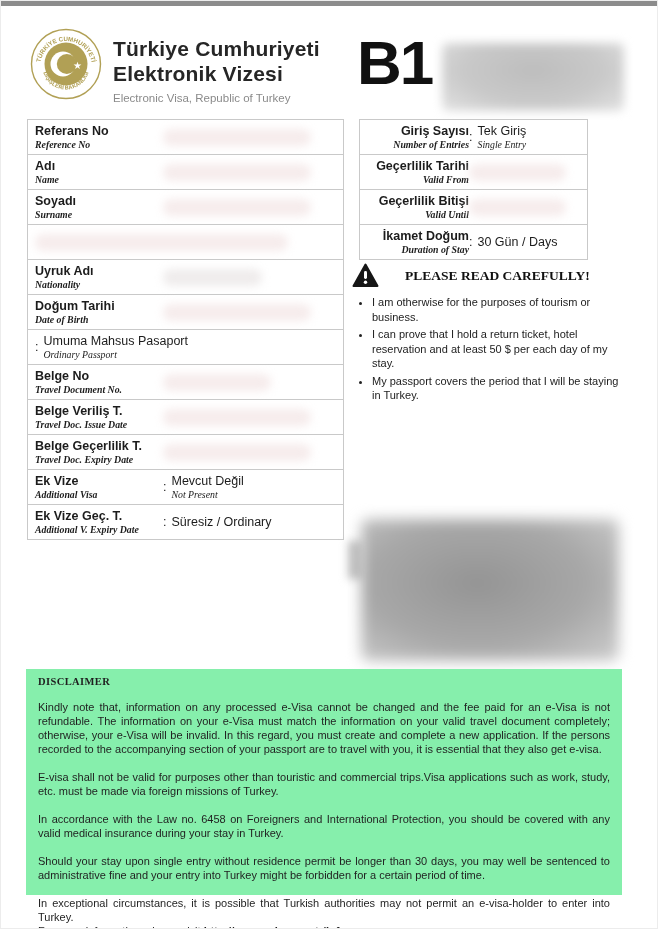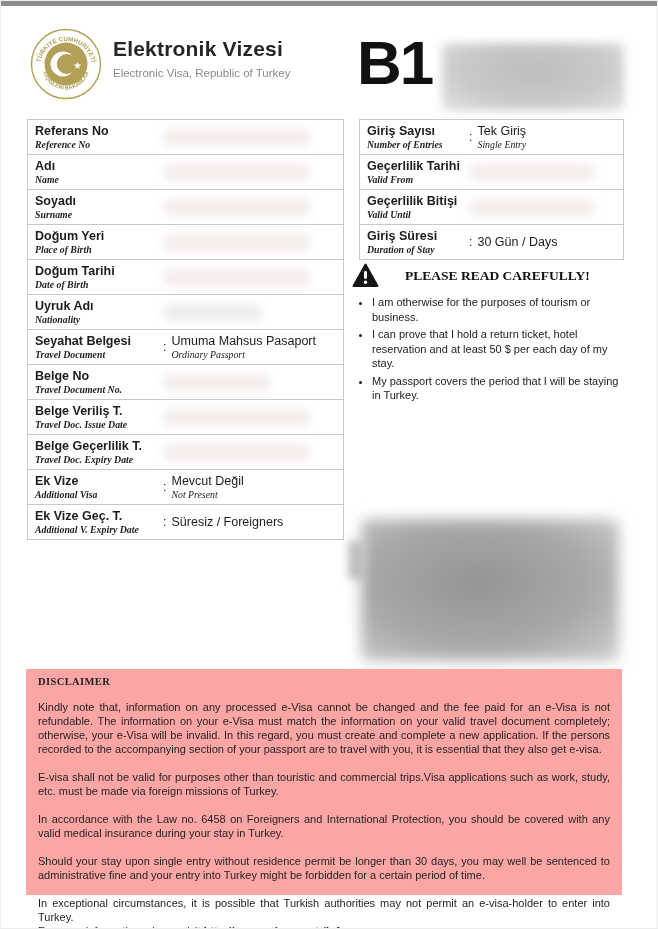--- a/index.html
+++ b/index.html
@@ -13,21 +13,21 @@
   .title-line { font-size:21px; font-weight:bold; color:#262626; line-height:1.18; letter-spacing:0.2px; }
   .subtitle { margin-top:5px; font-size:11.5px; color:#8a8a8a; }
   .visa-code { position:absolute; left:356px; top:26px; font-size:62px; font-weight:bold; color:#111; letter-spacing:-2px; }
   .blur-top { position:absolute; left:441px; top:42px; width:182px; height:68px; border-radius:6px;
               background:radial-gradient(ellipse at 50% 40%, #bdbdbd 0%, #c9c9c9 55%, #e3e3e3 100%);
               filter:blur(5px); }
 
   
   .ftable { position:absolute; background:#fff; border:1px solid #c9c9c9; border-bottom:none; }
   .ftable-left  { left:26px;  top:118px; width:317px; }
-  .ftable-right { left:358px; top:118px; width:265px; }
+  .ftable-right { left:358px; top:118px; width:229px;text-align:right; }
   .frow { display:flex; height:35px; border-bottom:1px solid #c9c9c9; padding-left:7px; }
   .lbl { padding-top:4px; }
   .ftable-left  .lbl { width:128px; }
   .ftable-right .lbl { width:102px; }
   .lbl-tr { font-size:12.5px; font-weight:bold; color:#1c1c1c; line-height:1.15; white-space:nowrap; }
   .lbl-en { font-size:9.8px; font-style:italic; font-family:"Liberation Serif", serif; font-weight:bold; color:#1c1c1c; margin-top:1px; white-space:nowrap; }
   .val { flex:1; display:flex; align-items:center; position:relative; }
   .colon { font-size:12.5px; color:#1c1c1c; margin-right:5px; }
   .v-tr { font-size:12.5px; color:#1c1c1c; line-height:1.2; white-space:nowrap; }
   .v-en { font-size:9.8px; font-style:italic; font-family:"Liberation Serif", serif; color:#1c1c1c; white-space:nowrap; }
@@ -42,21 +42,21 @@
   .bullets { margin-top:7px; padding-left:20px; }
   .bullets li { font-size:11px; color:#222; line-height:1.32; margin-bottom:3px; }
 
   
   .blur-mid { position:absolute; left:360px; top:518px; width:258px; height:142px; border-radius:8px;
               background:radial-gradient(ellipse at 45% 45%, #949494 0%, #a8a8a8 55%, #cfcfcf 100%);
               filter:blur(7px); }
   .blur-mid-nub { position:absolute; left:347px; top:540px; width:15px; height:38px; background:#c2c2c2; filter:blur(4px); }
 
   
-  .disclaimer { position:absolute; left:25px; top:668px; width:596px; height:226px; background:#fca5a5;
+  .disclaimer { position:absolute; left:25px; top:668px; width:596px; height:226px; background:#86efac;
                 padding:7px 12px 0 12px; color:#1f1f1f; }
   .disc-title { font-family:"Liberation Serif", serif; font-weight:bold; font-size:10.5px; letter-spacing:0.4px; }
   .disclaimer p { font-size:11px; line-height:1.27; text-align:justify; margin-top:14px; margin-bottom:9px; }
   .disclaimer p.last { margin-bottom:0; }
   .disclaimer b { font-weight:normal; }
   .disc-link { color:#1f1f1f; text-decoration:underline; font-weight:bold; }
 </style>
 </head>
 <body>
 
@@ -76,20 +76,21 @@
       <text font-size="5.6" fill="#b1a055" font-family="Liberation Sans, sans-serif" font-weight="bold">
         <textPath href="#arcBot" startOffset="50%" text-anchor="middle">DIŞİŞLERİ BAKANLIĞI</textPath>
       </text>
       <circle cx="37" cy="37" r="21.5" fill="#b1a055"></circle>
       <circle cx="34" cy="37" r="12.5" fill="#ffffff"></circle>
       <circle cx="37.8" cy="37" r="10" fill="#b1a055"></circle>
       <text x="44" y="41.5" font-size="10" fill="#ffffff">★</text>
     </svg>
   </div>
   <div class="title-block">
+    <div class="title-line">Türkiye Cumhuriyeti</div>
     <div class="title-line">Elektronik Vizesi</div>
     <div class="subtitle">Electronic Visa, Republic of Turkey</div>
   </div>
   <div class="visa-code">B1</div>
   <div class="blur-top"></div>
 
   <div class="ftable ftable-left">
     <div class="frow">
       <div class="lbl">
           <div class="lbl-tr">Referans No</div>
@@ -111,51 +112,43 @@
     <div class="frow">
       <div class="lbl">
           <div class="lbl-tr">Soyadı</div>
           <div class="lbl-en">Surname</div>
         </div>
       <div class="val">
           <div class="redact"></div>
         </div>
     </div>
     <div class="frow">
-      <div class="lbl">
-          <div class="lbl-tr">Doğum Yeri</div>
-          <div class="lbl-en">Place of Birth</div>
-        </div>
-      <div class="val">
-          <div class="redact"></div>
+      <div class="val">
+          <div class="redact"></div>
+        </div>
+    </div>
+    <div class="frow">
+      <div class="lbl">
+          <div class="lbl-tr">Uyruk Adı</div>
+          <div class="lbl-en">Nationality</div>
+        </div>
+      <div class="val">
+          <div class="redact gray" style="width:55%;"></div>
         </div>
     </div>
     <div class="frow">
       <div class="lbl">
           <div class="lbl-tr">Doğum Tarihi</div>
           <div class="lbl-en">Date of Birth</div>
         </div>
       <div class="val">
           <div class="redact"></div>
         </div>
     </div>
     <div class="frow">
-      <div class="lbl">
-          <div class="lbl-tr">Uyruk Adı</div>
-          <div class="lbl-en">Nationality</div>
-        </div>
-      <div class="val">
-          <div class="redact gray" style="width:55%;"></div>
-        </div>
-    </div>
-    <div class="frow">
-      <div class="lbl">
-          <div class="lbl-tr">Seyahat Belgesi</div>
-          <div class="lbl-en">Travel Document</div>
-        </div>
       <div class="val">
           <span class="colon">:</span>
         <div>
             <div class="v-tr">Umuma Mahsus Pasaport</div>
              <div class="v-en">Ordinary Passport</div>
           </div>
       </div>
     </div>
     <div class="frow">
       <div class="lbl">
@@ -197,21 +190,21 @@
           </div>
       </div>
     </div>
     <div class="frow">
       <div class="lbl">
           <div class="lbl-tr">Ek Vize Geç. T.</div>
           <div class="lbl-en">Additional V. Expiry Date</div>
         </div>
       <div class="val">
           <span class="colon">:</span>
-        <div class="v-tr">Süresiz / Foreigners</div>
+        <div class="v-tr">Süresiz / Ordinary</div>
       </div>
     </div>
   </div>
 
   <div class="ftable ftable-right">
     <div class="frow">
       <div class="lbl">
           <div class="lbl-tr">Giriş Sayısı</div>
           <div class="lbl-en">Number of Entries</div>
         </div>
@@ -236,21 +229,21 @@
       <div class="lbl">
           <div class="lbl-tr">Geçerlilik Bitişi</div>
           <div class="lbl-en">Valid Until</div>
         </div>
       <div class="val">
           <div class="redact"></div>
         </div>
     </div>
     <div class="frow">
       <div class="lbl">
-          <div class="lbl-tr">Giriş Süresi</div>
+          <div class="lbl-tr">İkamet Doğum</div>
           <div class="lbl-en">Duration of Stay</div>
         </div>
       <div class="val">
           <span class="colon">:</span>
         <div class="v-tr">30 Gün / Days</div>
       </div>
     </div>
   </div>
 
   <div class="notice">

